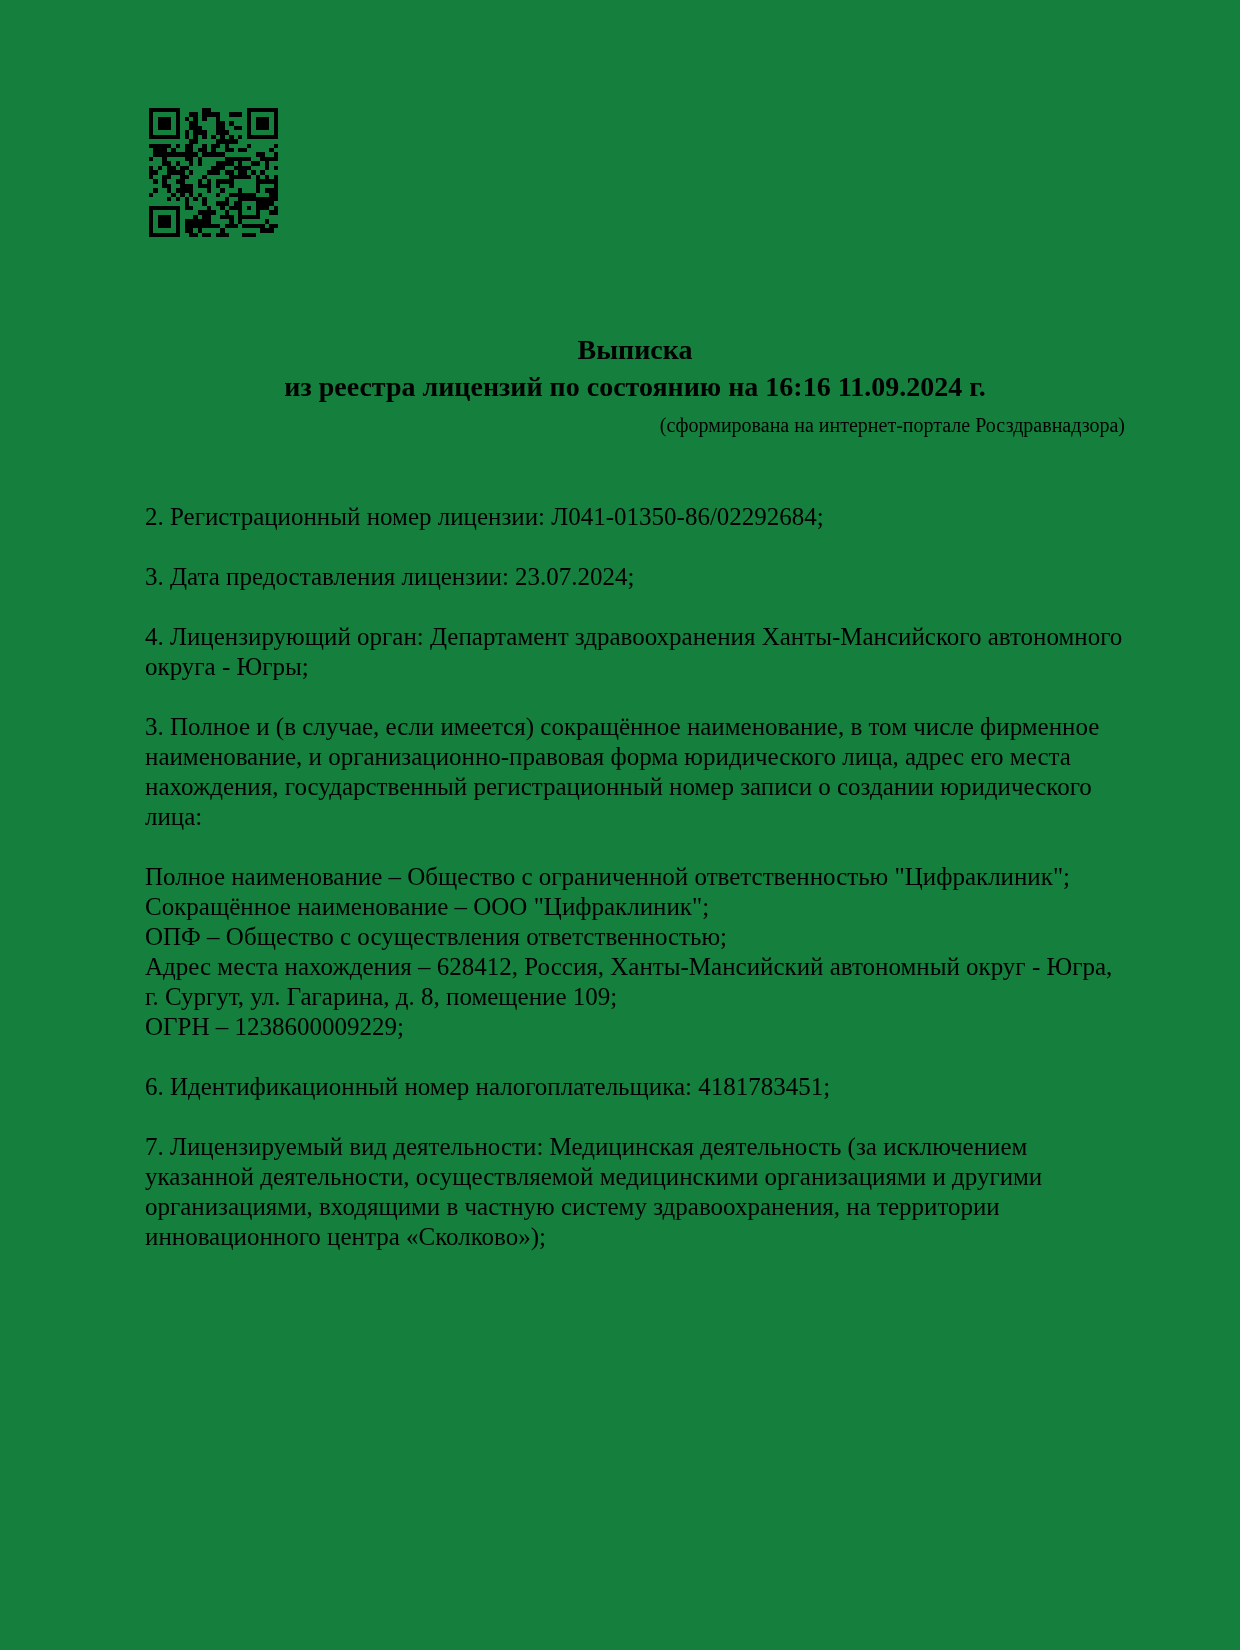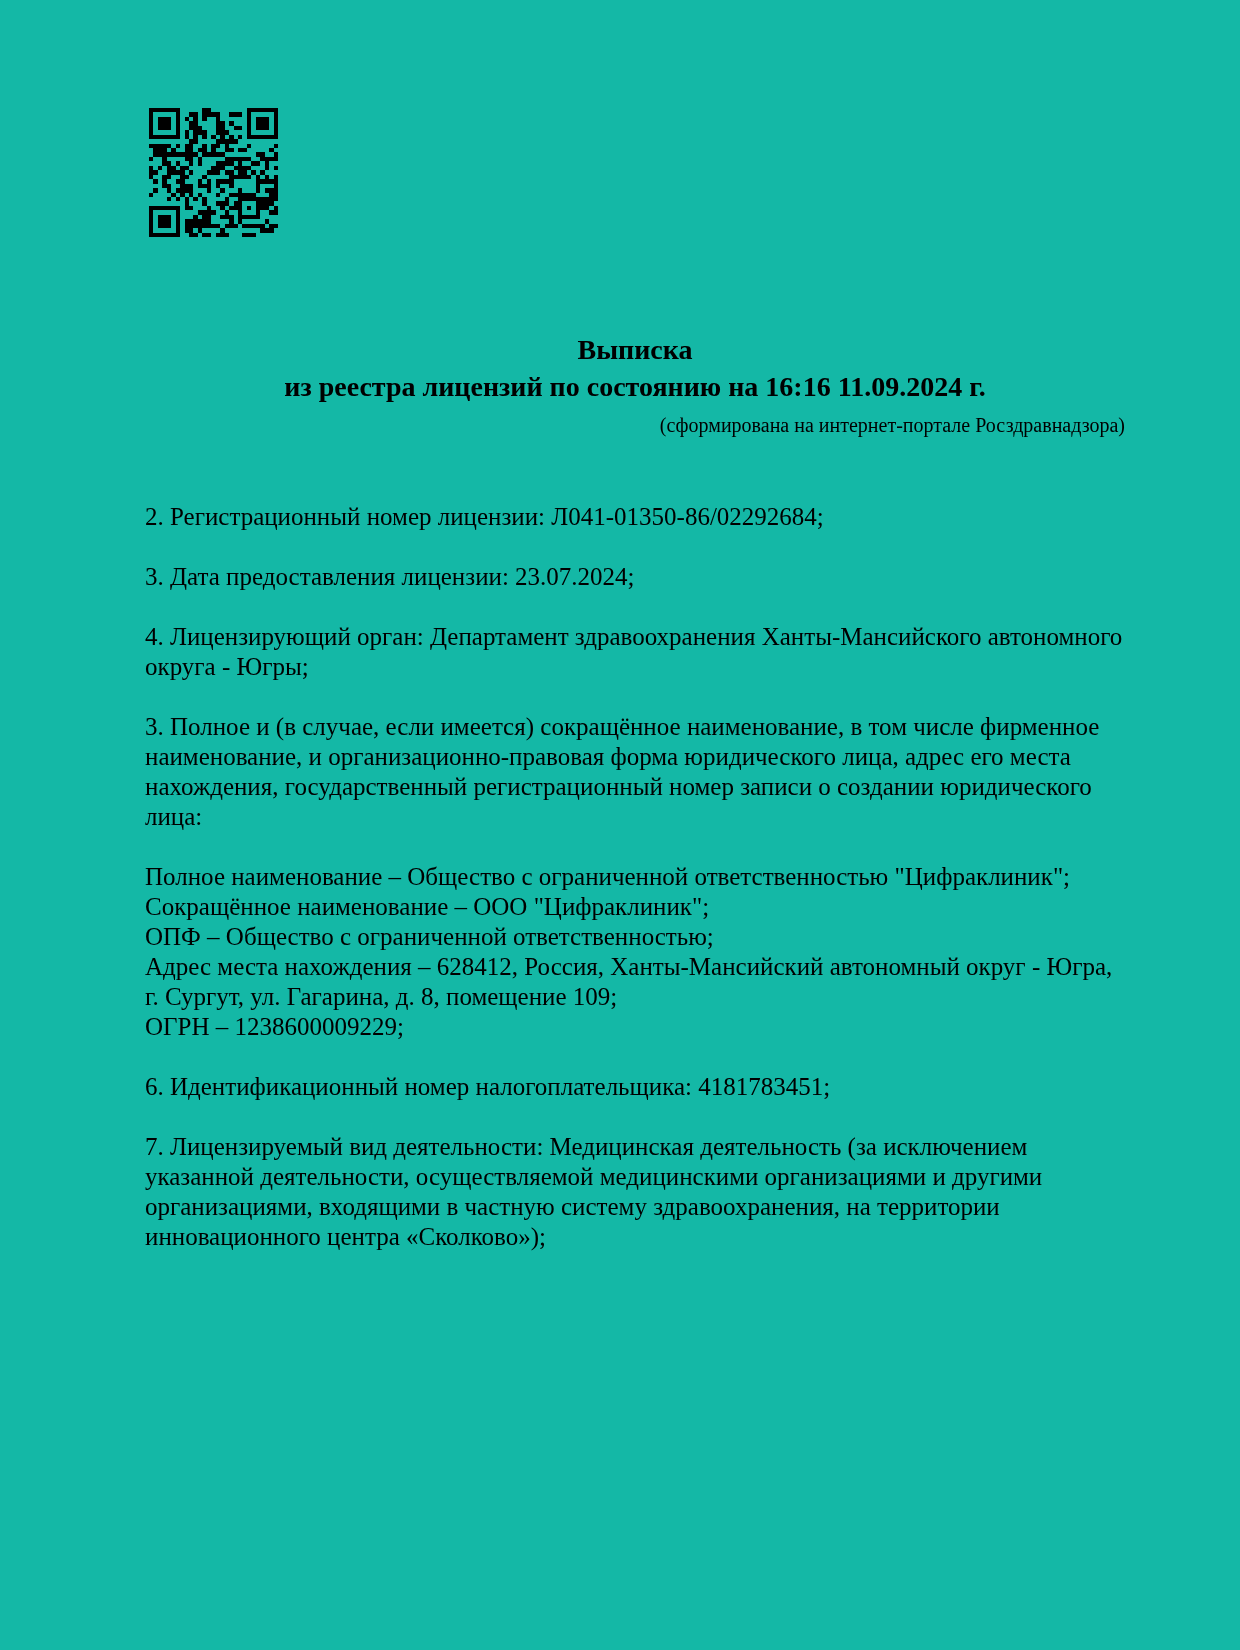--- a/index.html
+++ b/index.html
@@ -1,20 +1,20 @@
 <!DOCTYPE html>
 <html><head>
 <meta charset="utf-8">
 <style>
   html, body { margin: 0; padding: 0; background: #e9e9e9; }
   .page {
     position: relative;
     width: 1240px;
     height: 1650px;
-    background: #14b8a6;
+    background: #15803d;
     color: #000000;
     font-family: "Liberation Serif", "DejaVu Serif", serif;
     overflow: hidden;
     margin: 0 auto;
   }
   .qr {
     position: absolute;
     left: 149px;
     top: 108px;
     width: 129px;
@@ -496,21 +496,21 @@
         </div>
         <div class="para">
           <div class="pline">4. Лицензирующий орган: Департамент здравоохранения Ханты-Мансийского автономного округа - Югры;</div>
         </div>
         <div class="para">
           <div class="pline">3. Полное и (в случае, если имеется) сокращённое наименование, в том числе фирменное наименование, и организационно-правовая форма юридического лица, адрес его места нахождения, государственный регистрационный номер записи о создании юридического лица:</div>
         </div>
         <div class="para">
           <div class="pline">Полное наименование – Общество с ограниченной ответственностью "Цифраклиник";</div>
           <div class="pline">Сокращённое наименование – ООО "Цифраклиник";</div>
-          <div class="pline">ОПФ – Общество с ограниченной ответственностью;</div>
+          <div class="pline">ОПФ – Общество с осуществления ответственностью;</div>
           <div class="pline">Адрес места нахождения – 628412, Россия, Ханты-Мансийский автономный округ - Югра, г. Сургут, ул. Гагарина, д. 8, помещение 109;</div>
           <div class="pline">ОГРН – 1238600009229;</div>
         </div>
         <div class="para">
           <div class="pline">6. Идентификационный номер налогоплательщика: 4181783451;</div>
         </div>
         <div class="para">
           <div class="pline">7. Лицензируемый вид деятельности: Медицинская деятельность (за исключением указанной деятельности, осуществляемой медицинскими организациями и другими организациями, входящими в частную систему здравоохранения, на территории инновационного центра «Сколково»);</div>
         </div>
       </div>

